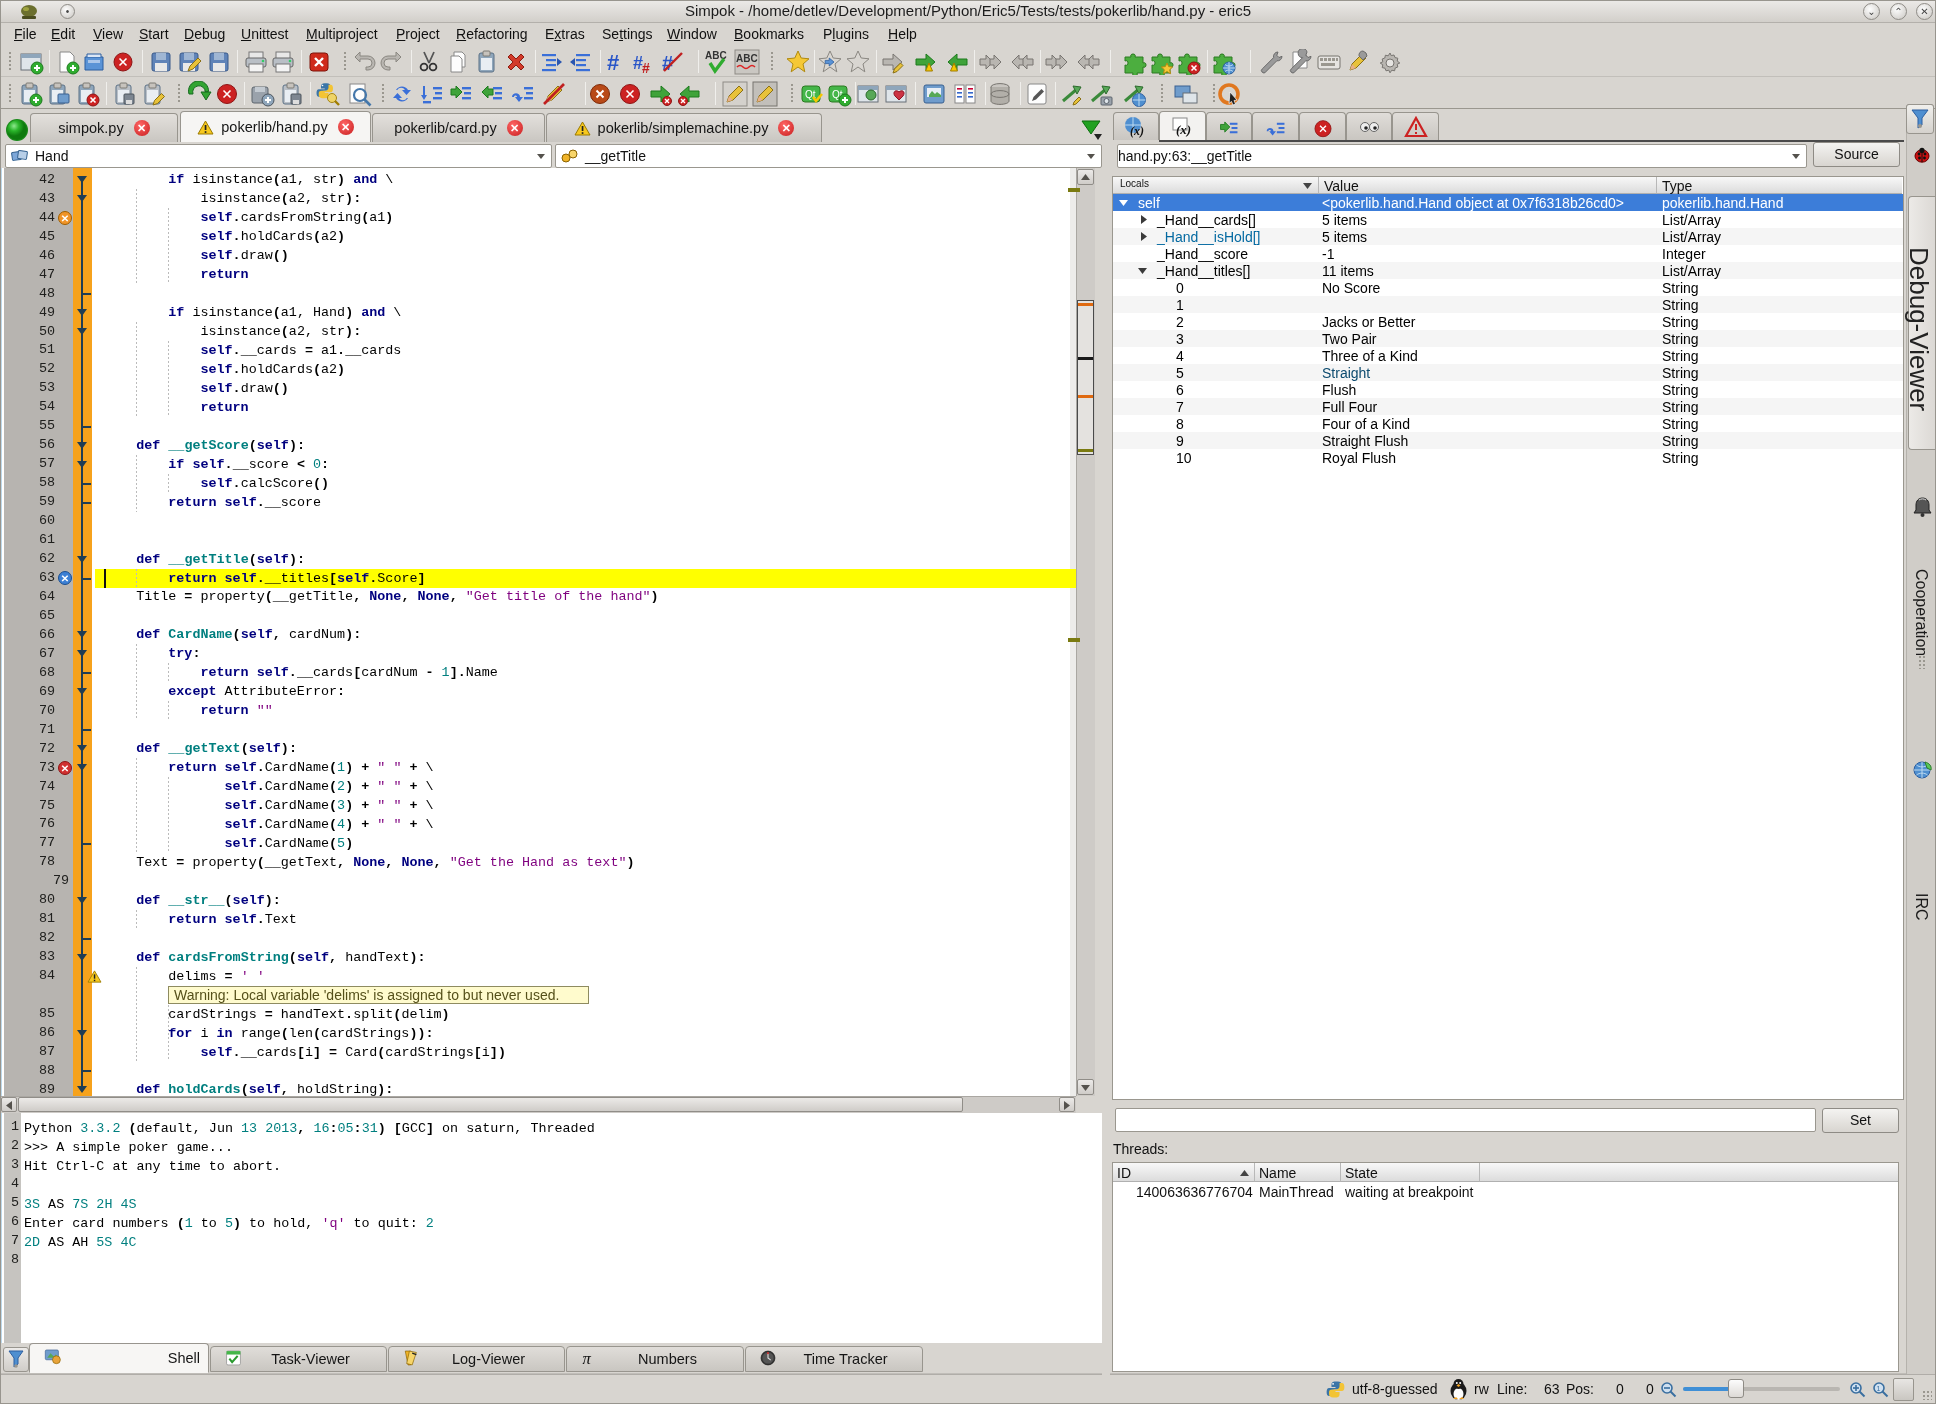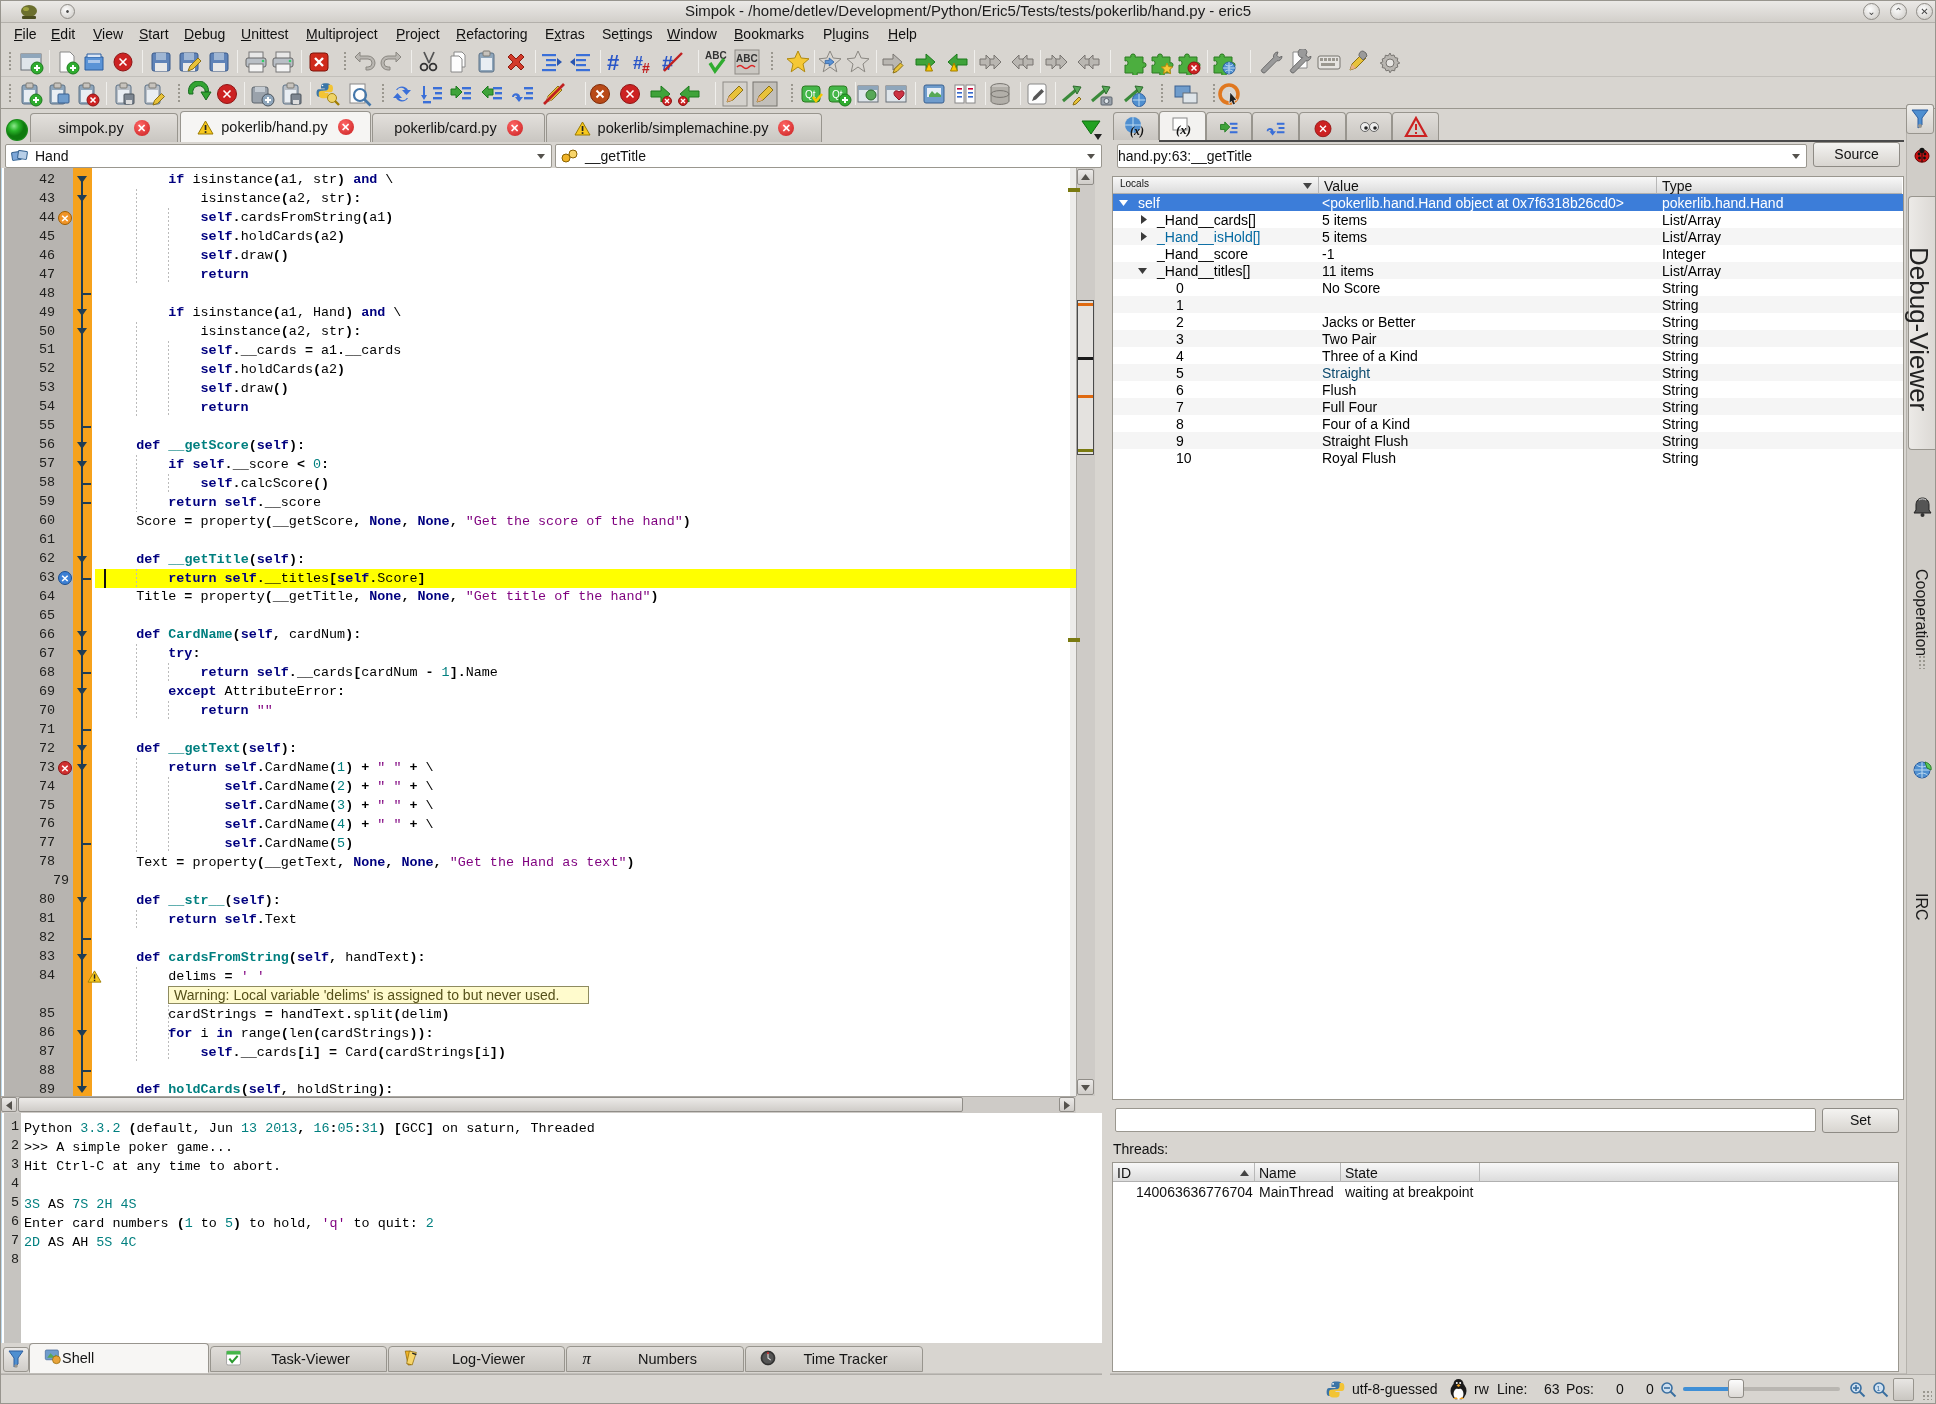--- a/index.html
+++ b/index.html
@@ -745,21 +745,20 @@
 <div class="cl" style="top:135.0px">        <b class="k">if</b> isinstance<b class="o">(</b>a1, Hand<b class="o">)</b> <b class="k">and</b> \</div>
 <div class="cl" style="top:154.0px">            isinstance<b class="o">(</b>a2, str<b class="o">):</b></div>
 <div class="cl" style="top:172.9px">            <b class="k">self</b><b class="o">.</b>__cards <b class="o">=</b> a1<b class="o">.</b>__cards</div>
 <div class="cl" style="top:191.9px">            <b class="k">self</b><b class="o">.</b>holdCards<b class="o">(</b>a2<b class="o">)</b></div>
 <div class="cl" style="top:210.9px">            <b class="k">self</b><b class="o">.</b>draw<b class="o">()</b></div>
 <div class="cl" style="top:229.8px">            <b class="k">return</b></div>
 <div class="cl" style="top:267.7px">    <b class="k">def</b> <b class="d">__getScore</b><b class="o">(</b><b class="k">self</b><b class="o">):</b></div>
 <div class="cl" style="top:286.7px">        <b class="k">if</b> <b class="k">self</b><b class="o">.</b>__score <b class="o">&lt;</b> <span class="n">0</span><b class="o">:</b></div>
 <div class="cl" style="top:305.7px">            <b class="k">self</b><b class="o">.</b>calcScore<b class="o">()</b></div>
 <div class="cl" style="top:324.6px">        <b class="k">return</b> <b class="k">self</b><b class="o">.</b>__score</div>
-<div class="cl" style="top:343.6px">    Score <b class="o">=</b> property<b class="o">(</b>__getScore<b class="o">,</b> <b class="k">None</b><b class="o">,</b> <b class="k">None</b><b class="o">,</b> <span class="s">"Get the score of the hand"</span><b class="o">)</b></div>
 <div class="cl" style="top:381.5px">    <b class="k">def</b> <b class="d">__getTitle</b><b class="o">(</b><b class="k">self</b><b class="o">):</b></div>
 <div class="cl" style="top:400.5px">        <b class="k">return</b> <b class="k">self</b><b class="o">.</b>__titles<b class="o">[</b><b class="k">self</b><b class="o">.</b>Score<b class="o">]</b></div>
 <div class="cl" style="top:419.4px">    Title <b class="o">=</b> property<b class="o">(</b>__getTitle<b class="o">,</b> <b class="k">None</b><b class="o">,</b> <b class="k">None</b><b class="o">,</b> <span class="s">"Get title of the hand"</span><b class="o">)</b></div>
 <div class="cl" style="top:457.3px">    <b class="k">def</b> <b class="d">CardName</b><b class="o">(</b><b class="k">self</b><b class="o">,</b> cardNum<b class="o">):</b></div>
 <div class="cl" style="top:476.3px">        <b class="k">try</b><b class="o">:</b></div>
 <div class="cl" style="top:495.3px">            <b class="k">return</b> <b class="k">self</b><b class="o">.</b>__cards<b class="o">[</b>cardNum <b class="o">-</b> <span class="n">1</span><b class="o">]</b><b class="o">.</b>Name</div>
 <div class="cl" style="top:514.2px">        <b class="k">except</b> AttributeError<b class="o">:</b></div>
 <div class="cl" style="top:533.2px">            <b class="k">return</b> <span class="s">""</span></div>
 <div class="cl" style="top:571.1px">    <b class="k">def</b> <b class="d">__getText</b><b class="o">(</b><b class="k">self</b><b class="o">):</b></div>
 <div class="cl" style="top:590.1px">        <b class="k">return</b> <b class="k">self</b><b class="o">.</b>CardName<b class="o">(</b><span class="n">1</span><b class="o">)</b> <b class="o">+</b> <span class="s">" "</span> <b class="o">+</b> \</div>
@@ -829,21 +828,21 @@
 <svg class="abs" style="left:8px;top:1350px" width="16" height="19">
     <path d="M1 1h14l-5 7v6l-4 3V8z" fill="#4f8fd0" stroke="#2d5fa0"></path>
     <circle cx="8" cy="16" r="1.8" fill="#9a978f"></circle>
   </svg>
 <div class="btab active" style="left:29px;width:180px">
     <span style="margin-left:13px"><svg width="19" height="17" viewBox="0 0 26 26">
         <rect x="2" y="3" width="20" height="15" rx="2" fill="#6f9ccc" stroke="#3a6090"></rect>
         <path d="M5 15l5-7 5 5 3-3 4 5z" fill="#57a857"></path>
         <circle cx="19" cy="18" r="6" fill="#e8a33a" stroke="#8a6200"></circle>
       </svg></span>
-    <span style="flex:1;text-align:left;margin-right:8px">Shell</span>
+    <span style="flex:1;text-align:right;margin-right:8px">Shell</span>
   </div>
 <div class="btab" style="left:210px;width:177px">
     <span style="margin-left:13px"><svg width="19" height="18" viewBox="0 0 26 26">
         <rect x="3" y="3" width="20" height="20" rx="2" fill="#fff" stroke="#888"></rect>
         <rect x="3" y="3" width="20" height="5" fill="#45b649"></rect>
         <path d="M7 14l4 5 8-9" stroke="#2a9a2e" stroke-width="3" fill="none"></path>
       </svg></span>
     <span style="flex:1;text-align:center;margin-right:8px">Task-Viewer</span>
   </div>
 <div class="btab" style="left:388px;width:177px">

